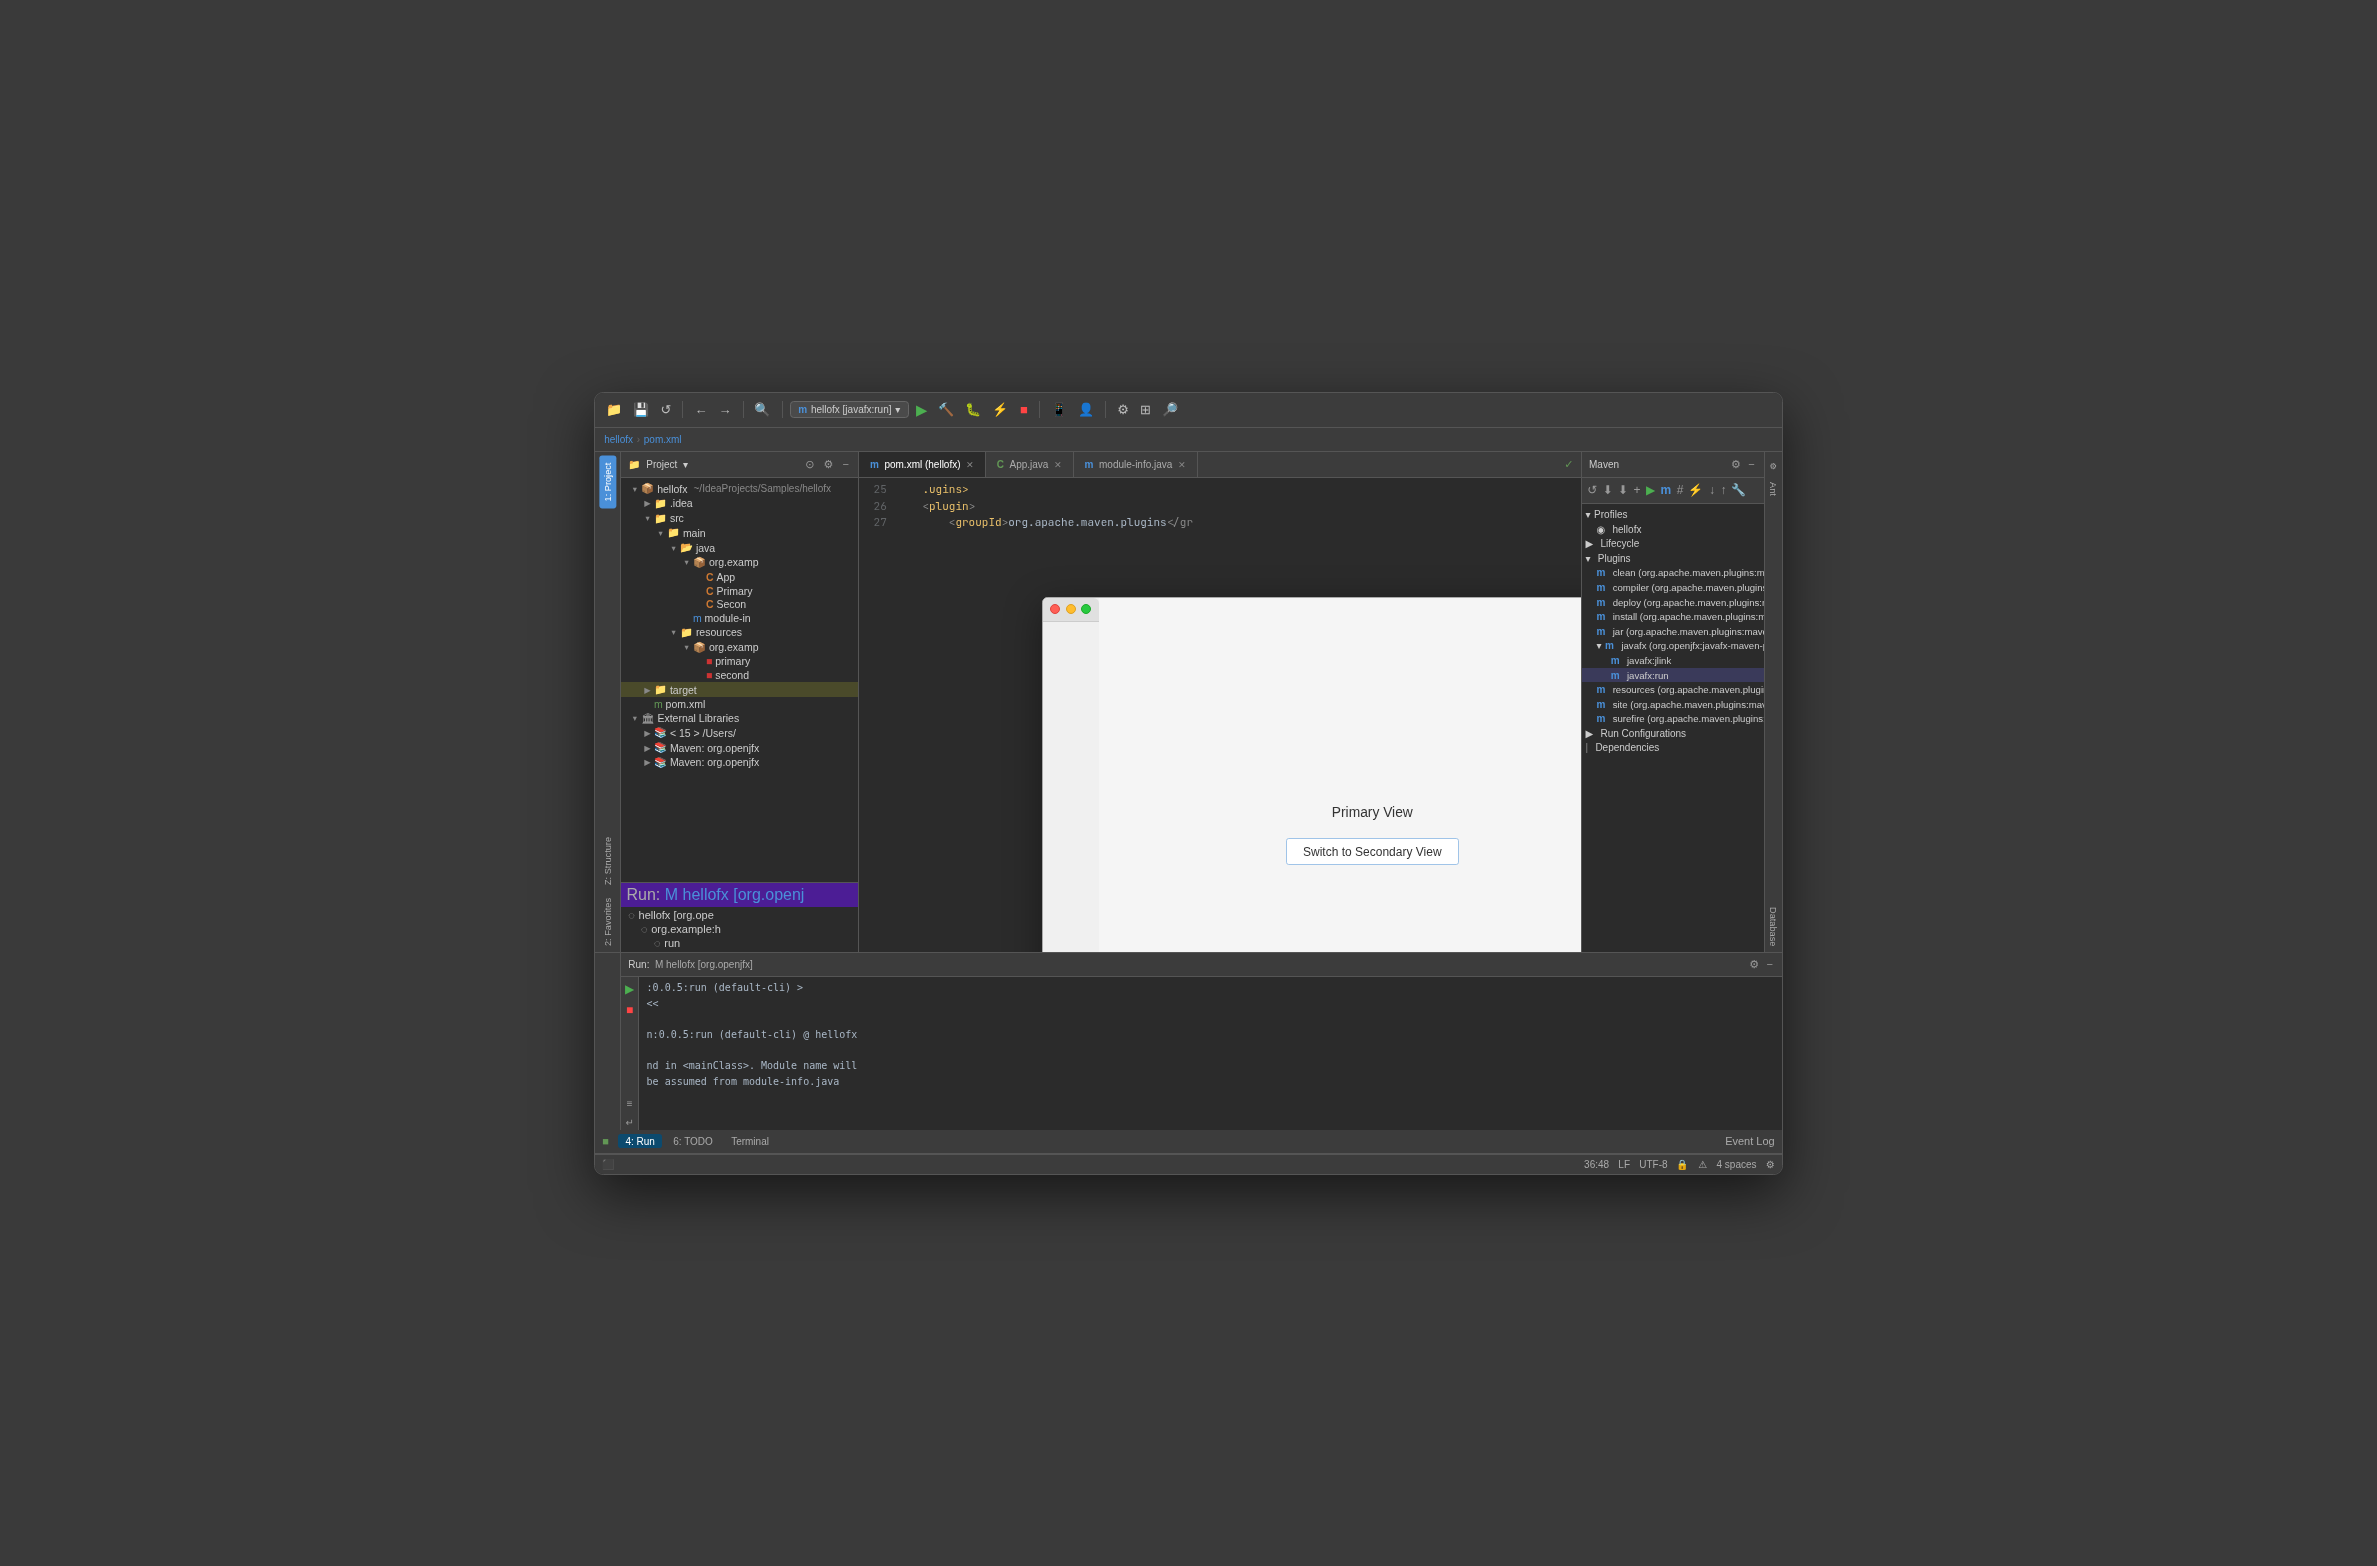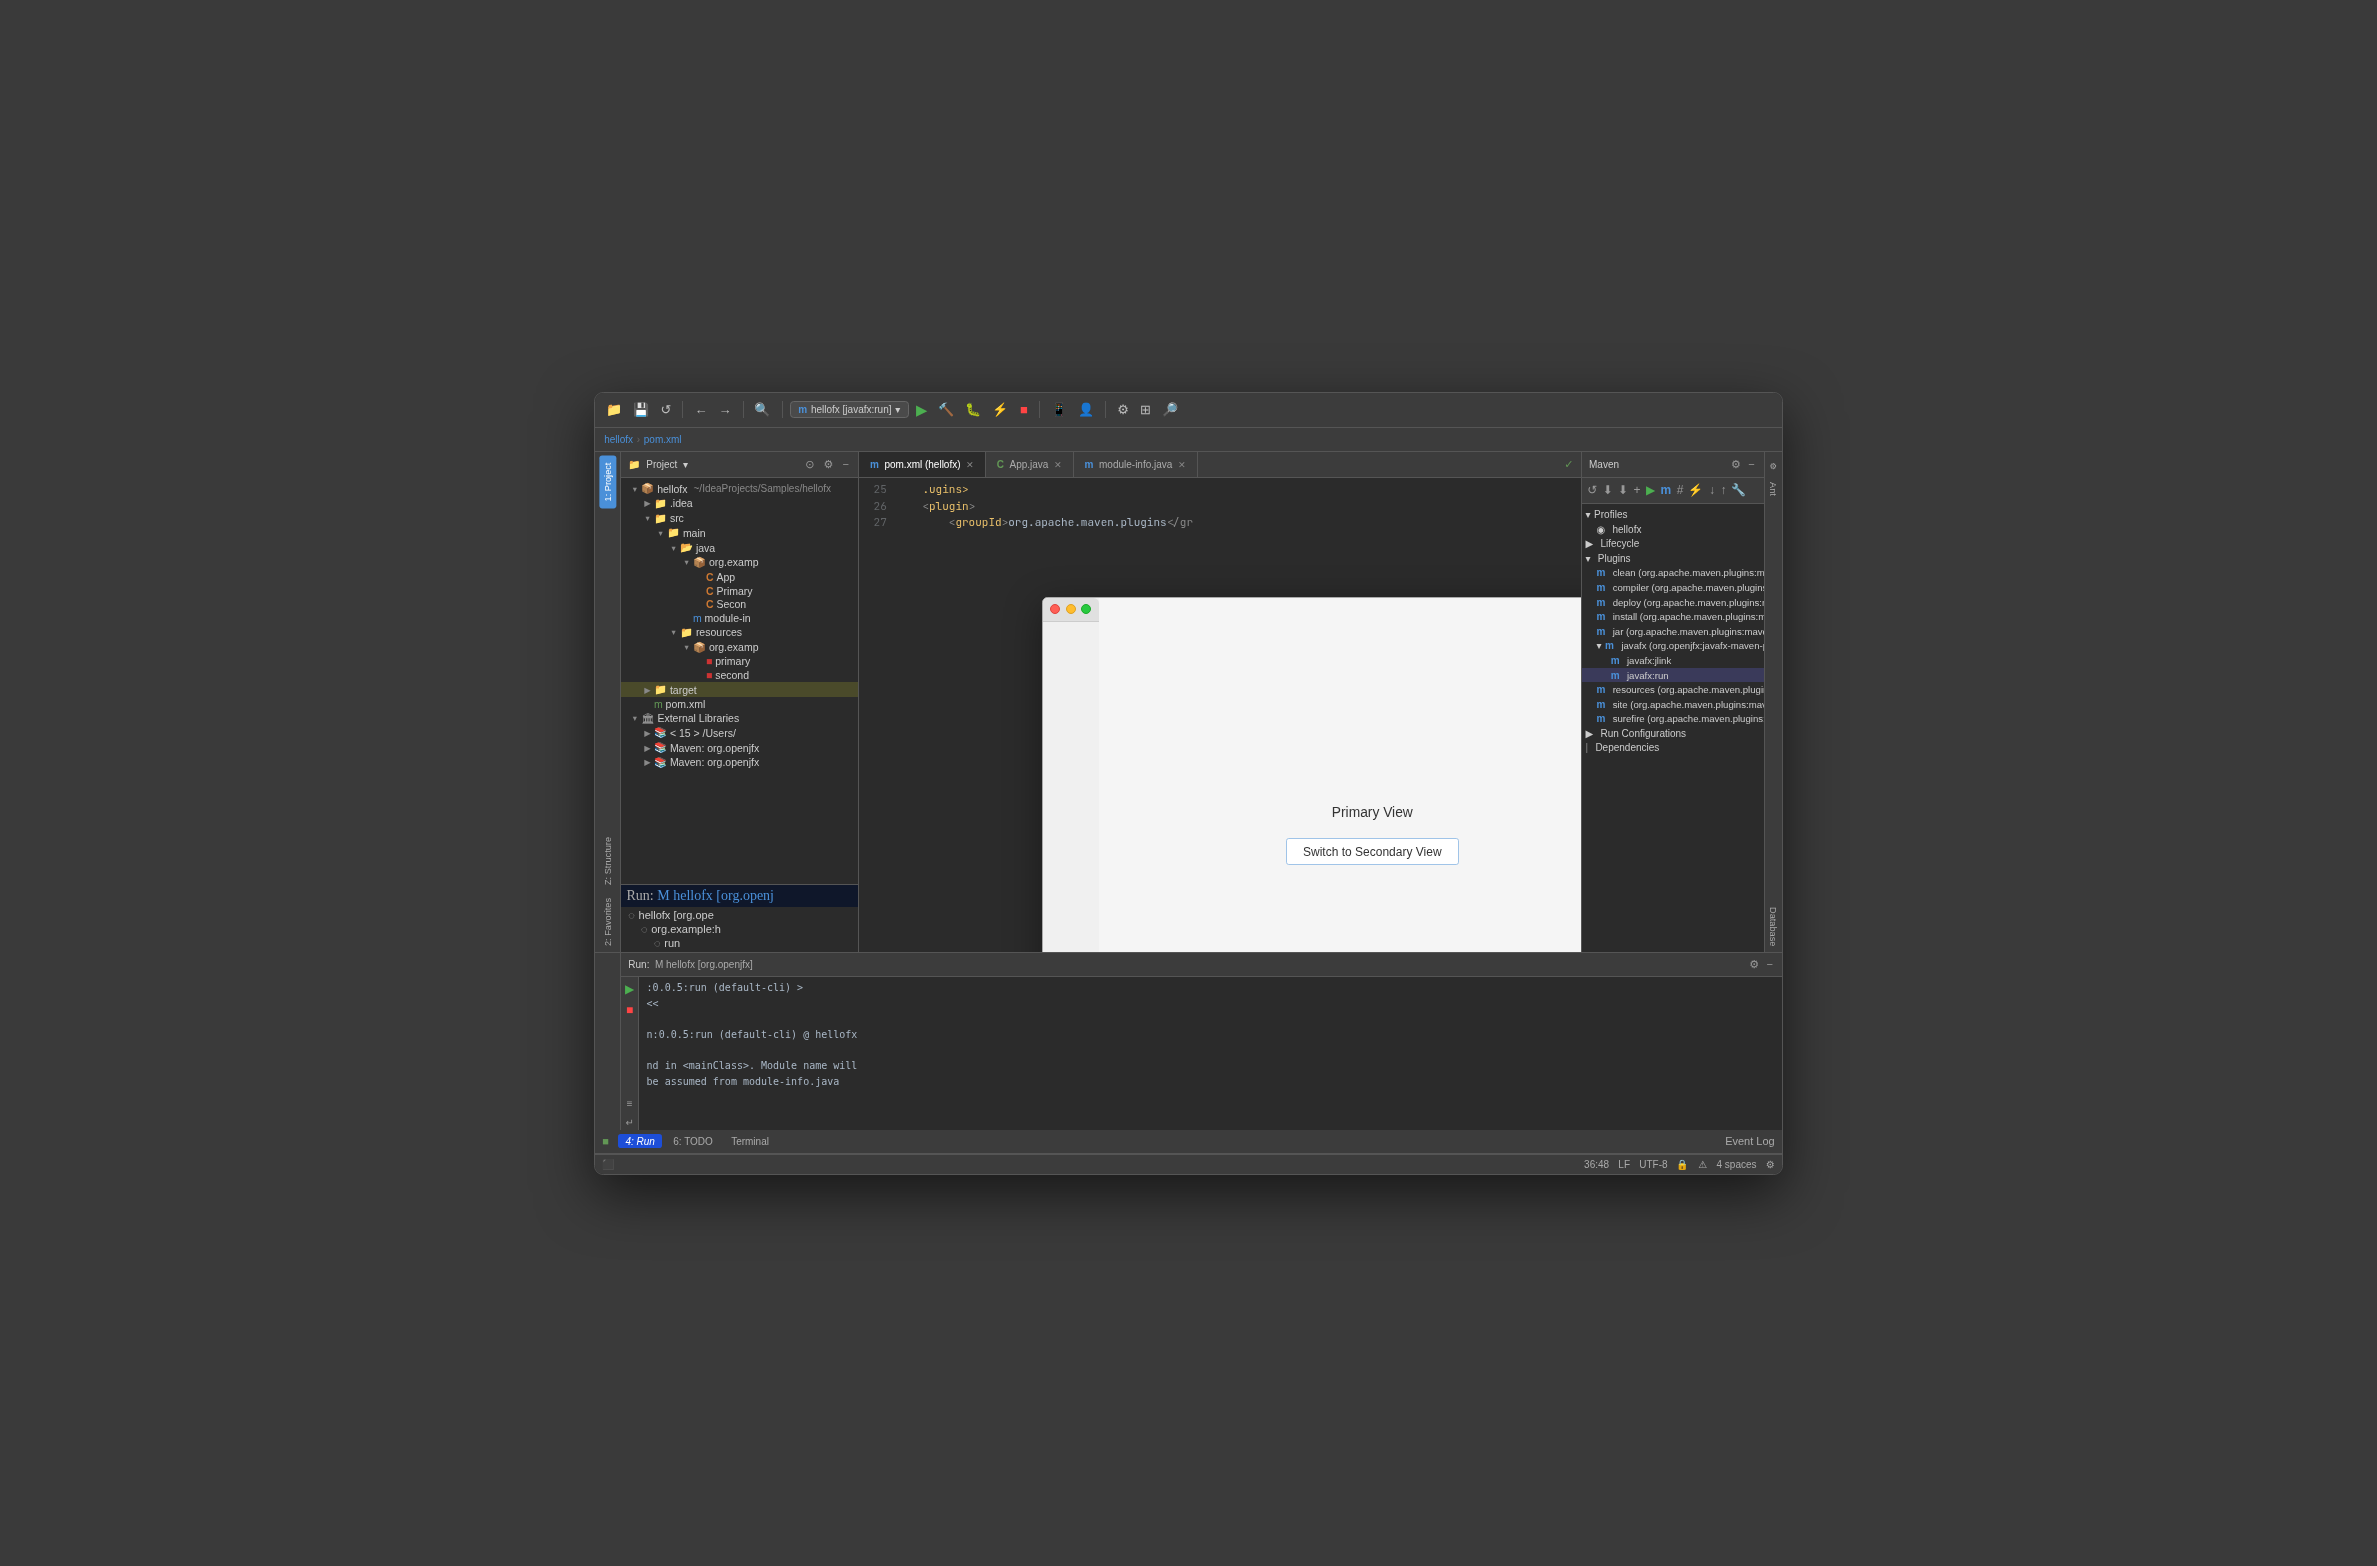--- a/index.html
+++ b/index.html
@@ -344,21 +344,21 @@
       border-bottom: 0.9px solid #555;
       flex-shrink: 0;
     }
     .bottom-tab {
       padding: 1.8px 7.3px;
       font-size: 10px;
       color: #aaa;
       cursor: pointer;
       border-radius: 2.8px;
     }
-    .bottom-tab.active { background: #1d4ed8; color: #fff; font-style: italic; }
+    .bottom-tab.active { background: #0c4a6e; color: #fff; }
     .run-output {
       flex: 1;
       background: #2b2b2b;
       color: #a9b7c6;
       font-family: 'Menlo', monospace;
       font-size: 10px;
       padding: 3.7px 7.3px;
       overflow-y: auto;
     }
     .run-output-line { line-height: 15.6px; color: #a9b7c6; }
@@ -659,21 +659,21 @@
         </div>
 
         <div class="tree-item">
           <span class="tree-indent" style="width:20px;"></span>
           <span class="tree-arrow">▶</span>
           <span class="tree-icon" style="color:#aaa;">📚</span>
           <span>Maven: org.openjfx</span>
         </div>
       </div>
 
-      <div style="border-top:0.9px solid #555; background:#0f172a; padding: 2.8px 5.5px; font-size:14px; color:#aaa;font-family:Liberation Serif, serif;">
+      <div style="border-top:0.9px solid #555; background:#4c1d95; padding: 2.8px 5.5px; font-size:16px; color:#aaa;">
         <span>Run: </span>
         <span style="color:#4a90d9;">M hellofx [org.openj</span>
       </div>
       <div style="padding:1.8px 0; background:#2b2b2b;">
         <div class="tree-item" style="padding-left:7.3px;">
           <span style="color:#aaa; margin-right:3.7px;">◌</span>
           <span>hellofx [org.ope</span>
         </div>
         <div class="tree-item" style="padding-left:20px;">
           <span style="color:#aaa; margin-right:3.7px;">◌</span>

